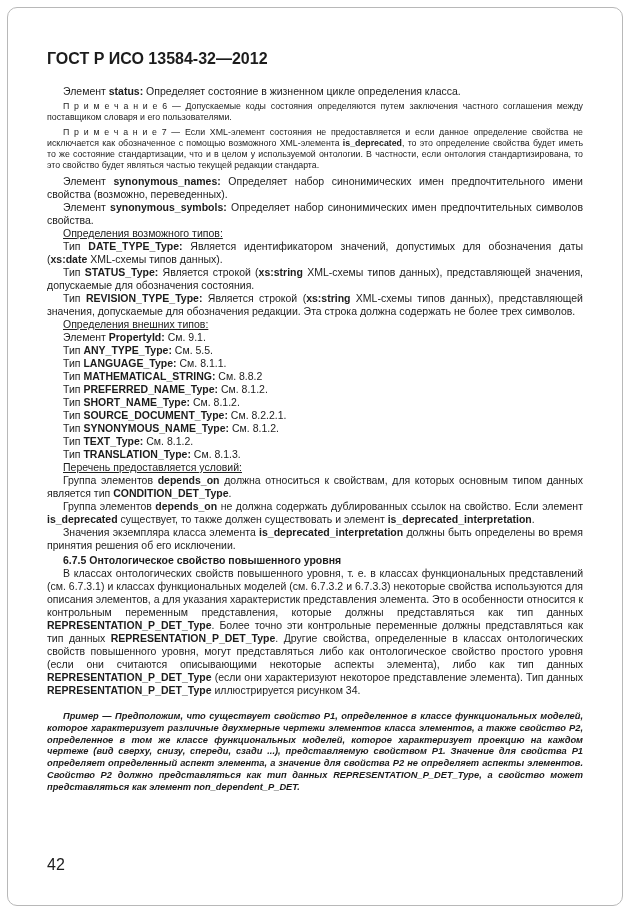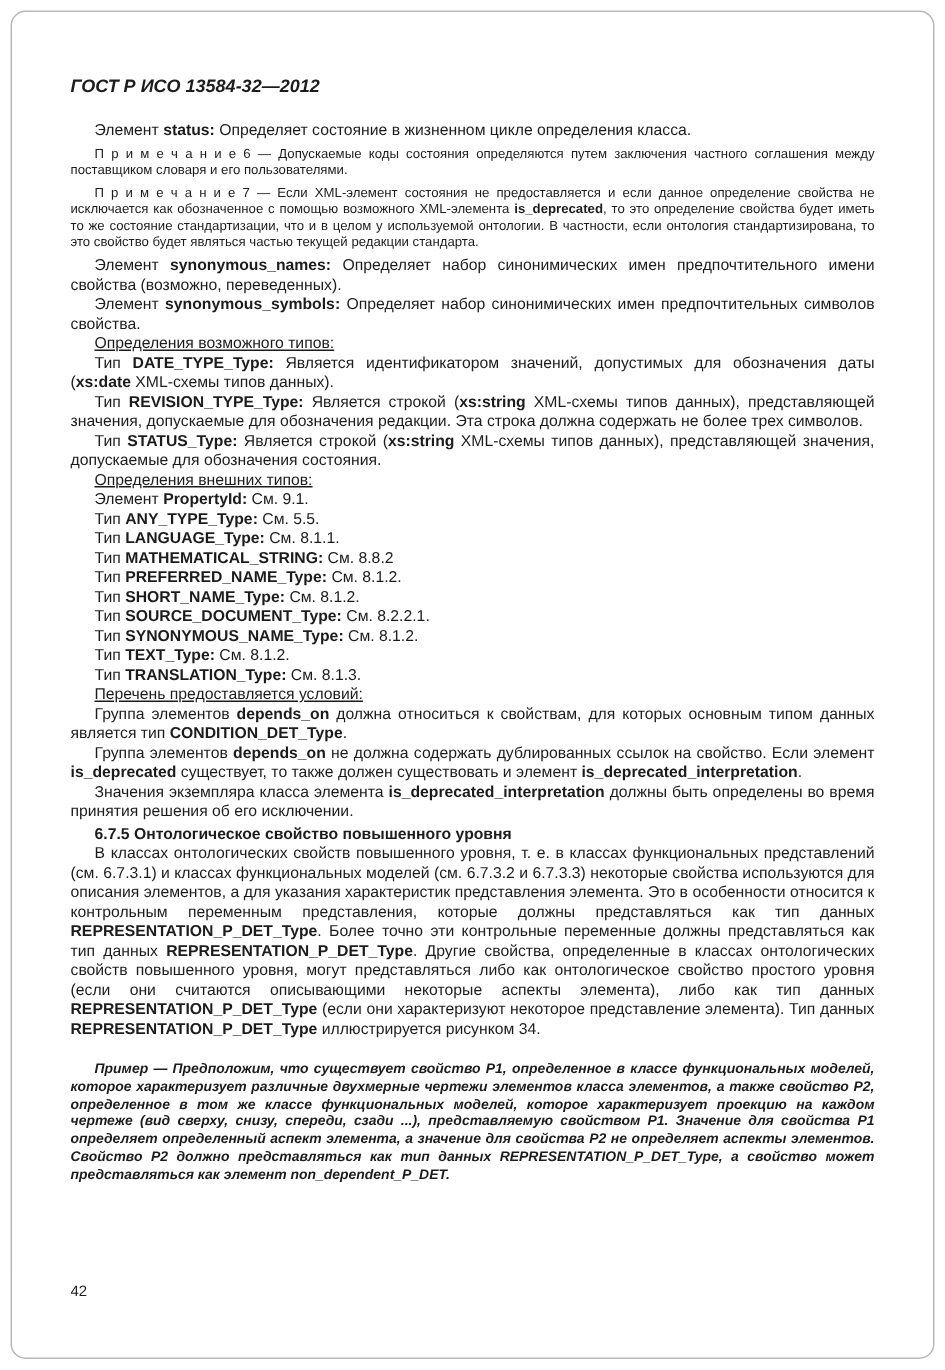--- a/index.html
+++ b/index.html
@@ -1,46 +1,46 @@
 <!DOCTYPE html>
 <html><head>
 <meta charset="utf-8">
 <style>
   html,body{margin:0;padding:0;background:#ffffff;}
   .page{position:relative;width:630px;height:913px;background:#ffffff;overflow:hidden;
         font-family:"Liberation Sans","DejaVu Sans",sans-serif;color:#1c1c1c;}
   .frame{position:absolute;left:7px;top:7px;right:7px;bottom:7px;border:1px solid #b8b8b8;
          border-radius:10px;pointer-events:none;}
   .content{position:absolute;left:47px;top:50px;width:536px;}
-  .doc-header{font-weight:bold;font-size:12px;margin:0 0 17px 0;font-style:italic;}
+  .doc-header{font-weight:bold;font-size:16px;margin:0 0 17px 0;}
   .blk{margin:0;font-size:10.5px;line-height:13px;text-align:justify;text-indent:16px;}
   .note{font-size:8.8px;line-height:11px;margin:3px 0 4px 0;}
   .heading{font-weight:bold;margin-top:2px;}
   .example{font-weight:bold;font-style:italic;font-size:9.3px;line-height:11.8px;margin-top:14px;}
   .b{font-weight:bold;}
   .u{text-decoration:underline;}
-  .page-number{position:absolute;left:47px;top:856px;font-size:10px;}
+  .page-number{position:absolute;left:47px;top:856px;font-size:16px;}
 </style>
 </head>
 <body>
 
 <div class="page">
   <div class="frame"></div>
   <div class="content">
     <p class="doc-header">ГОСТ Р ИСО 13584-32—2012</p>
     <div>
         <p class="blk para"><span>Элемент </span><span class="b">status:</span><span> Определяет состояние в жизненном цикле определения класса.</span></p>
         <p class="blk note"><span>П р и м е ч а н и е  6  —  Допускаемые коды состояния определяются путем заключения частного соглашения между поставщиком словаря и его пользователями.</span></p>
         <p class="blk note"><span>П р и м е ч а н и е  7  —  Если XML-элемент состояния не предоставляется и если данное определение свойства не исключается как обозначенное с помощью возможного XML-элемента </span><span class="b">is_deprecated</span><span>, то это определение свойства будет иметь то же состояние стандартизации, что и в целом у используемой онтологии. В частности, если онтология стандартизирована, то это свойство будет являться частью текущей редакции стандарта.</span></p>
         <p class="blk para"><span>Элемент </span><span class="b">synonymous_names:</span><span> Определяет набор синонимических имен предпочтительного имени свойства (возможно, переведенных).</span></p>
         <p class="blk para"><span>Элемент </span><span class="b">synonymous_symbols:</span><span> Определяет набор синонимических имен предпочтительных символов свойства.</span></p>
         <p class="blk para"><span class="u">Определения возможного типов:</span></p>
         <p class="blk para"><span>Тип </span><span class="b">DATE_TYPE_Type:</span><span> Является идентификатором значений,  допустимых для обозначения даты (</span><span class="b">xs:date</span><span> XML-схемы типов данных).</span></p>
+        <p class="blk para"><span>Тип </span><span class="b">STATUS_Type:</span><span> Является строкой (</span><span class="b">xs:string</span><span> XML-схемы типов данных), представляющей значения, допускаемые для обозначения состояния.</span></p>
         <p class="blk para"><span>Тип </span><span class="b">REVISION_TYPE_Type:</span><span> Является строкой (</span><span class="b">xs:string</span><span> XML-схемы типов данных), представляющей значения, допускаемые для обозначения редакции. Эта строка должна содержать не более трех символов.</span></p>
-        <p class="blk para"><span>Тип </span><span class="b">STATUS_Type:</span><span> Является строкой (</span><span class="b">xs:string</span><span> XML-схемы типов данных), представляющей значения, допускаемые для обозначения состояния.</span></p>
         <p class="blk para"><span class="u">Определения внешних типов:</span></p>
         <p class="blk para"><span>Элемент </span><span class="b">PropertyId:</span><span> См. 9.1.</span></p>
         <p class="blk para"><span>Тип </span><span class="b">ANY_TYPE_Type:</span><span> См. 5.5.</span></p>
         <p class="blk para"><span>Тип </span><span class="b">LANGUAGE_Type:</span><span> См. 8.1.1.</span></p>
         <p class="blk para"><span>Тип </span><span class="b">MATHEMATICAL_STRING:</span><span> См. 8.8.2</span></p>
         <p class="blk para"><span>Тип </span><span class="b">PREFERRED_NAME_Type:</span><span> См. 8.1.2.</span></p>
         <p class="blk para"><span>Тип </span><span class="b">SHORT_NAME_Type:</span><span> См. 8.1.2.</span></p>
         <p class="blk para"><span>Тип </span><span class="b">SOURCE_DOCUMENT_Type:</span><span> См. 8.2.2.1.</span></p>
         <p class="blk para"><span>Тип </span><span class="b">SYNONYMOUS_NAME_Type:</span><span> См. 8.1.2.</span></p>
         <p class="blk para"><span>Тип </span><span class="b">TEXT_Type:</span><span> См. 8.1.2.</span></p>

